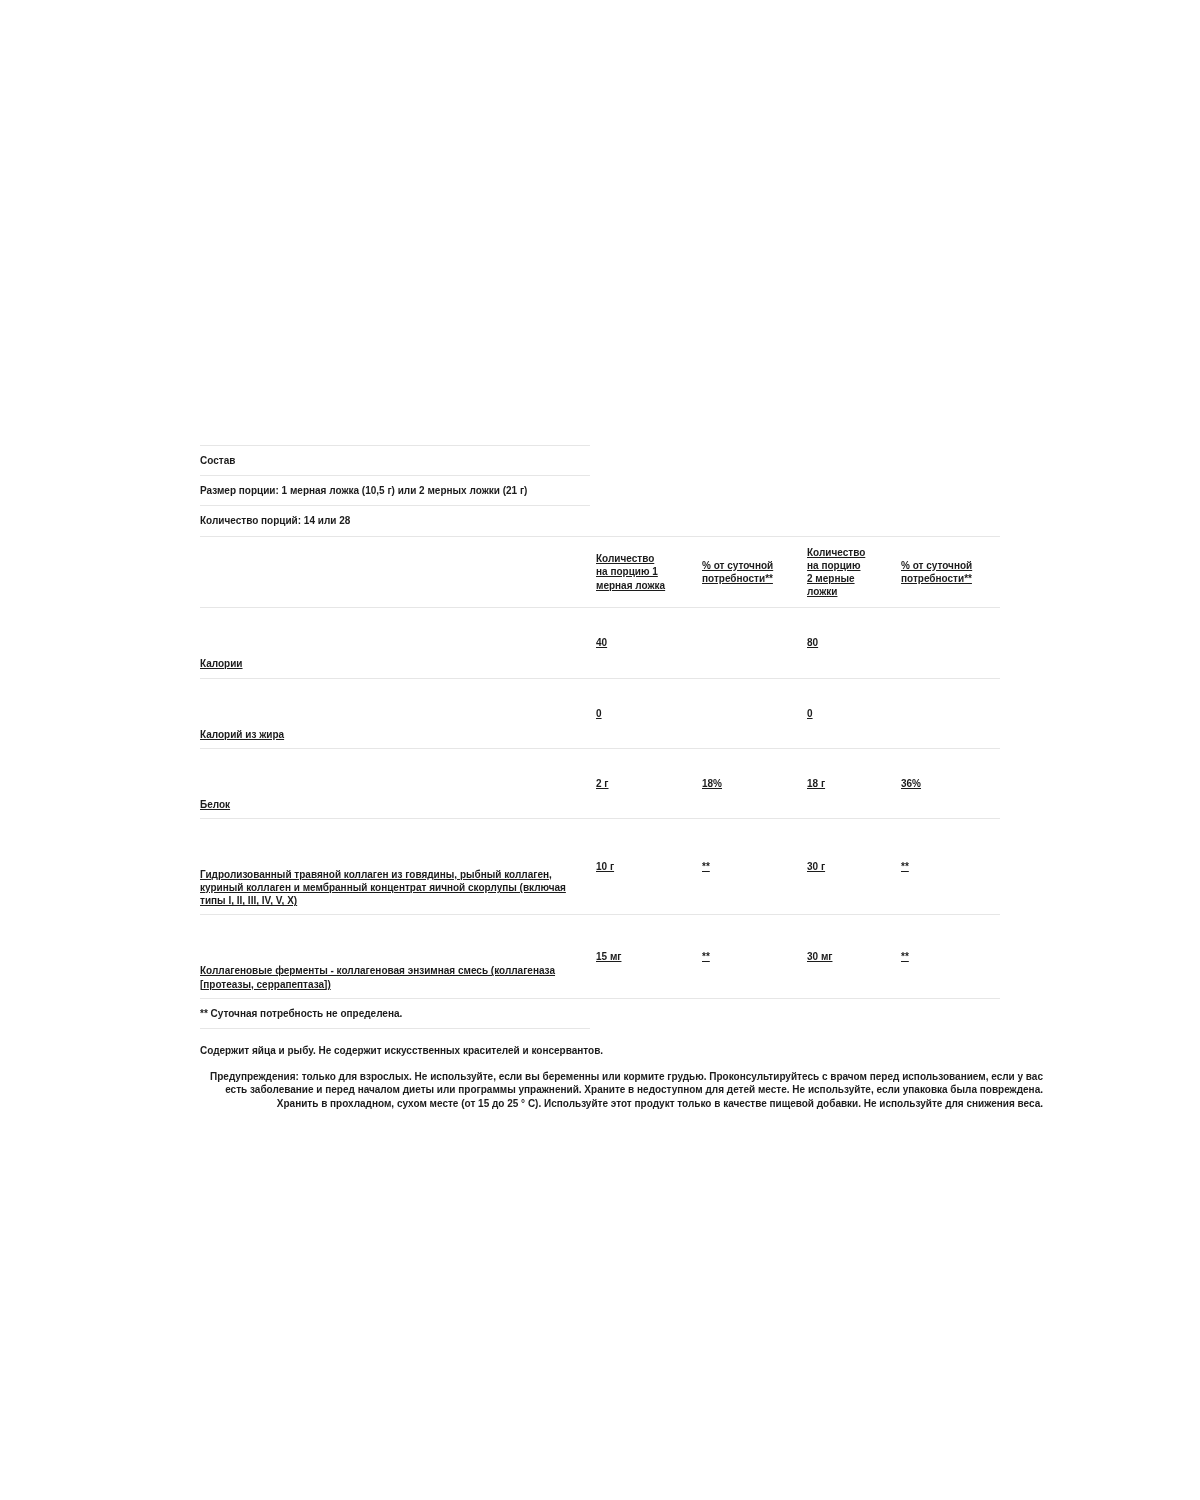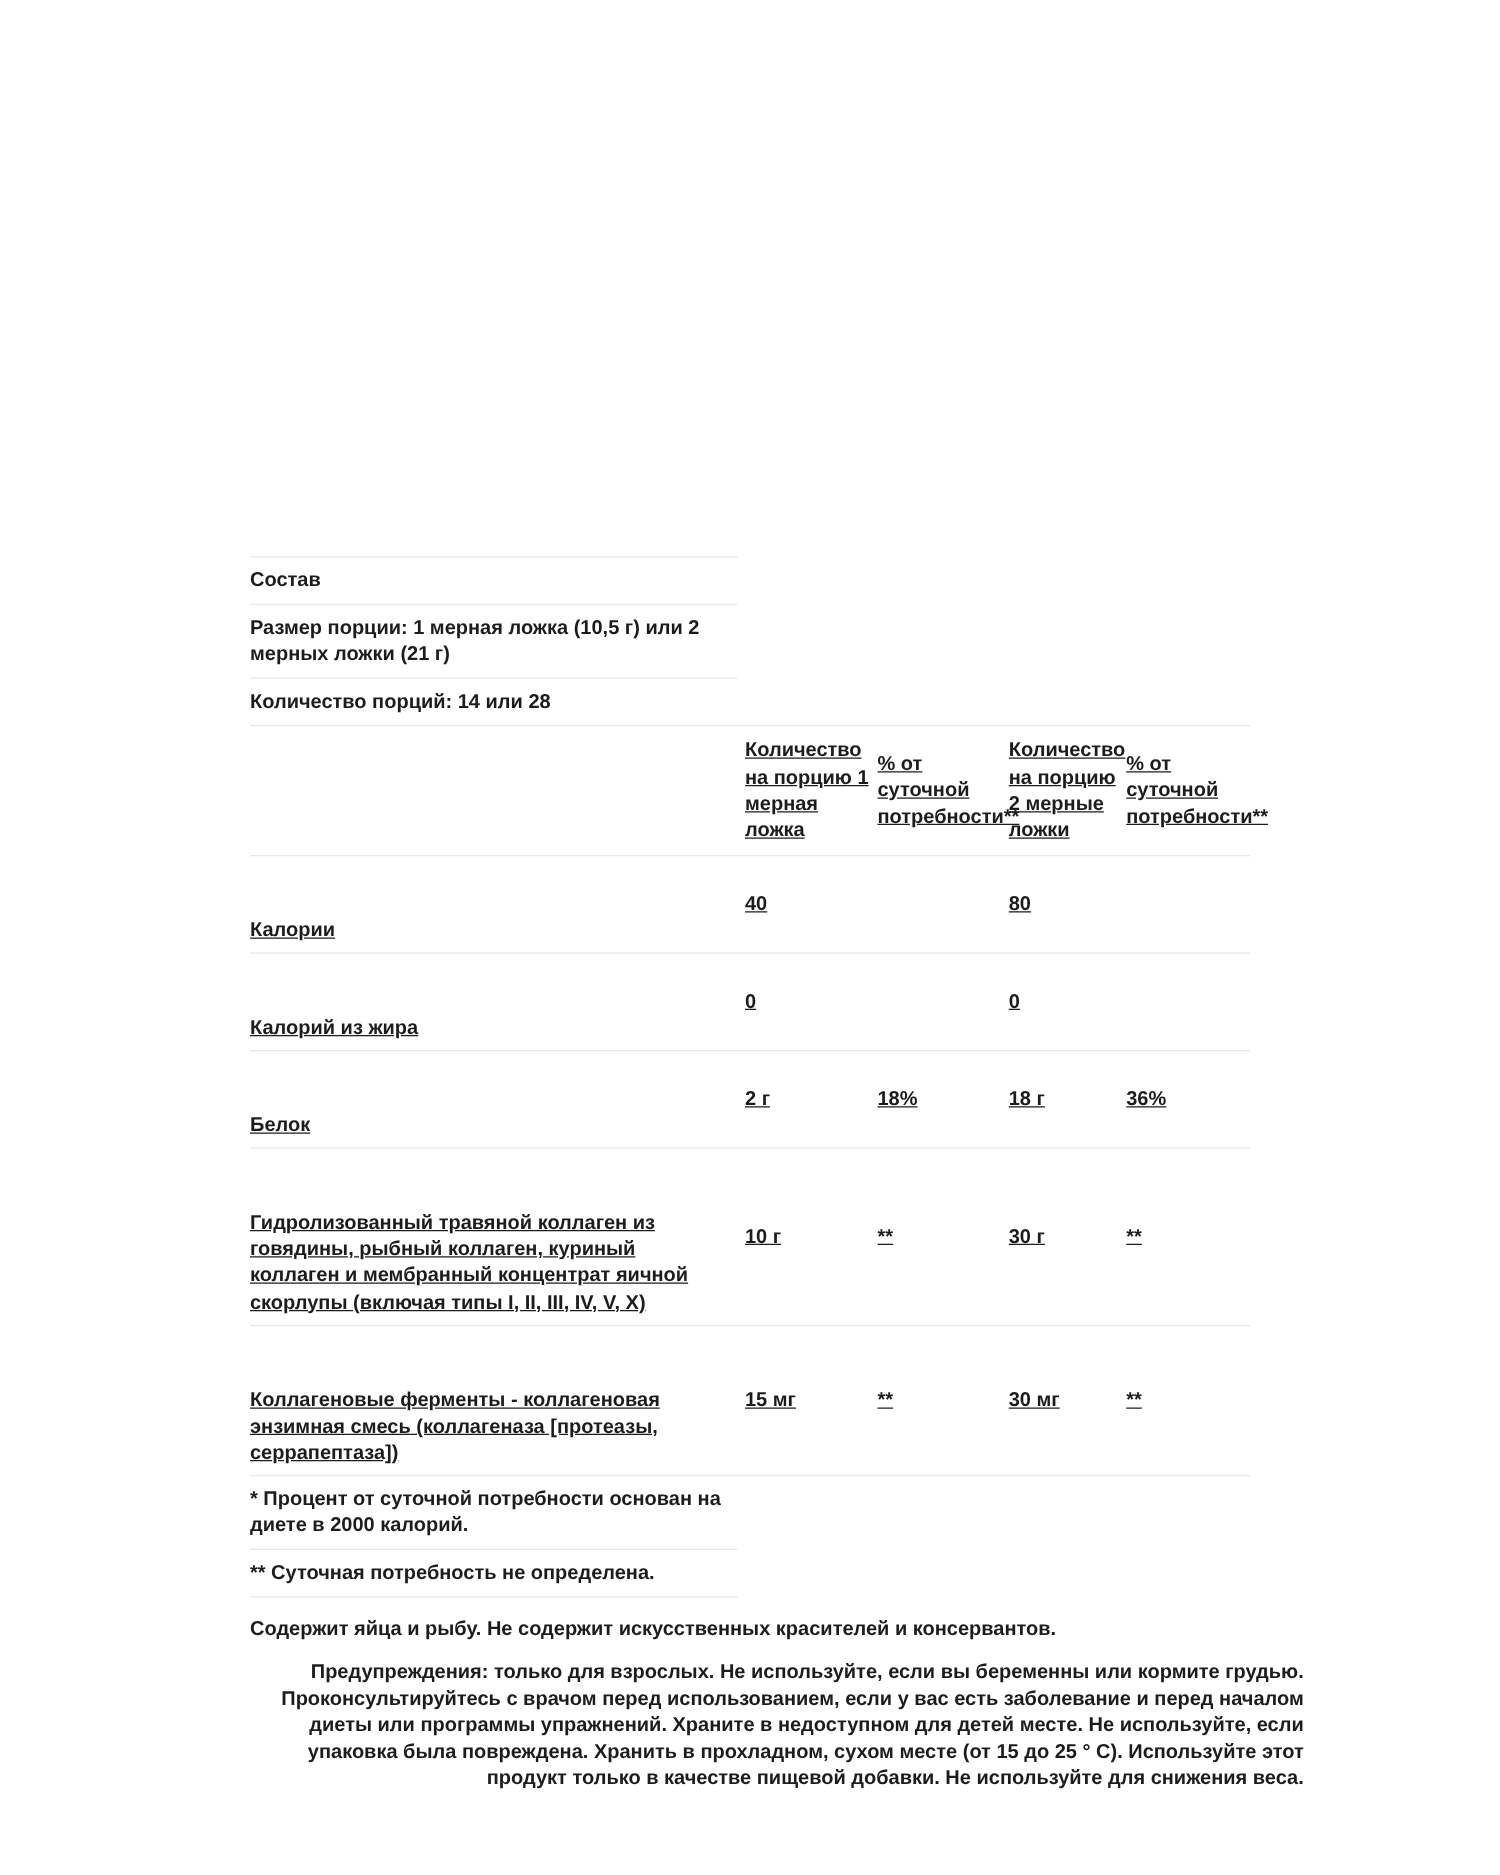--- a/index.html
+++ b/index.html
@@ -11,21 +11,21 @@
     font-family: "Liberation Sans", sans-serif;
     font-weight: 700;
     color: #1c1c1c;
     overflow: hidden;
   }
   .sheet {
     position: absolute;
     left: 200px;
     top: 445px;
     width: 843px;
-    font-size: 16px;
+    font-size: 10px;
     line-height: 1.32;
   }
   
   .info-row {
     width: 390px;
     border-top: 1px solid #e6e6e6;
     padding: 8px 0;
   }
   
   .ntable { width: 800px; border-top: 1px solid #e6e6e6; }
@@ -116,21 +116,20 @@
       <div class="cell label-cell">Коллагеновые ферменты - коллагеновая энзимная смесь (коллагеназа [протеазы, серрапептаза])</div>
       <div class="cell">15 мг</div>
       <div class="cell">**</div>
       <div class="cell">30 мг</div>
       <div class="cell">**</div>
     </div>
 
   </div>
 
   <section>
-    <div class="footnote">* Процент от суточной потребности основан на диете в 2000 калорий.</div>
     <div class="footnote">** Суточная потребность не определена.</div>
   </section>
 
   <section class="bottom">
     <p>Содержит яйца и рыбу. Не содержит искусственных красителей и консервантов.</p>
     <p>Предупреждения: только для взрослых. Не используйте, если вы беременны или кормите грудью. Проконсультируйтесь с врачом перед использованием, если у вас есть заболевание и перед началом диеты или программы упражнений. Храните в недоступном для детей месте. Не используйте, если упаковка была повреждена. Хранить в прохладном, сухом месте (от 15 до 25 ° C). Используйте этот продукт только в качестве пищевой добавки. Не используйте для снижения веса.</p>
   </section>
 
 </div>
 

